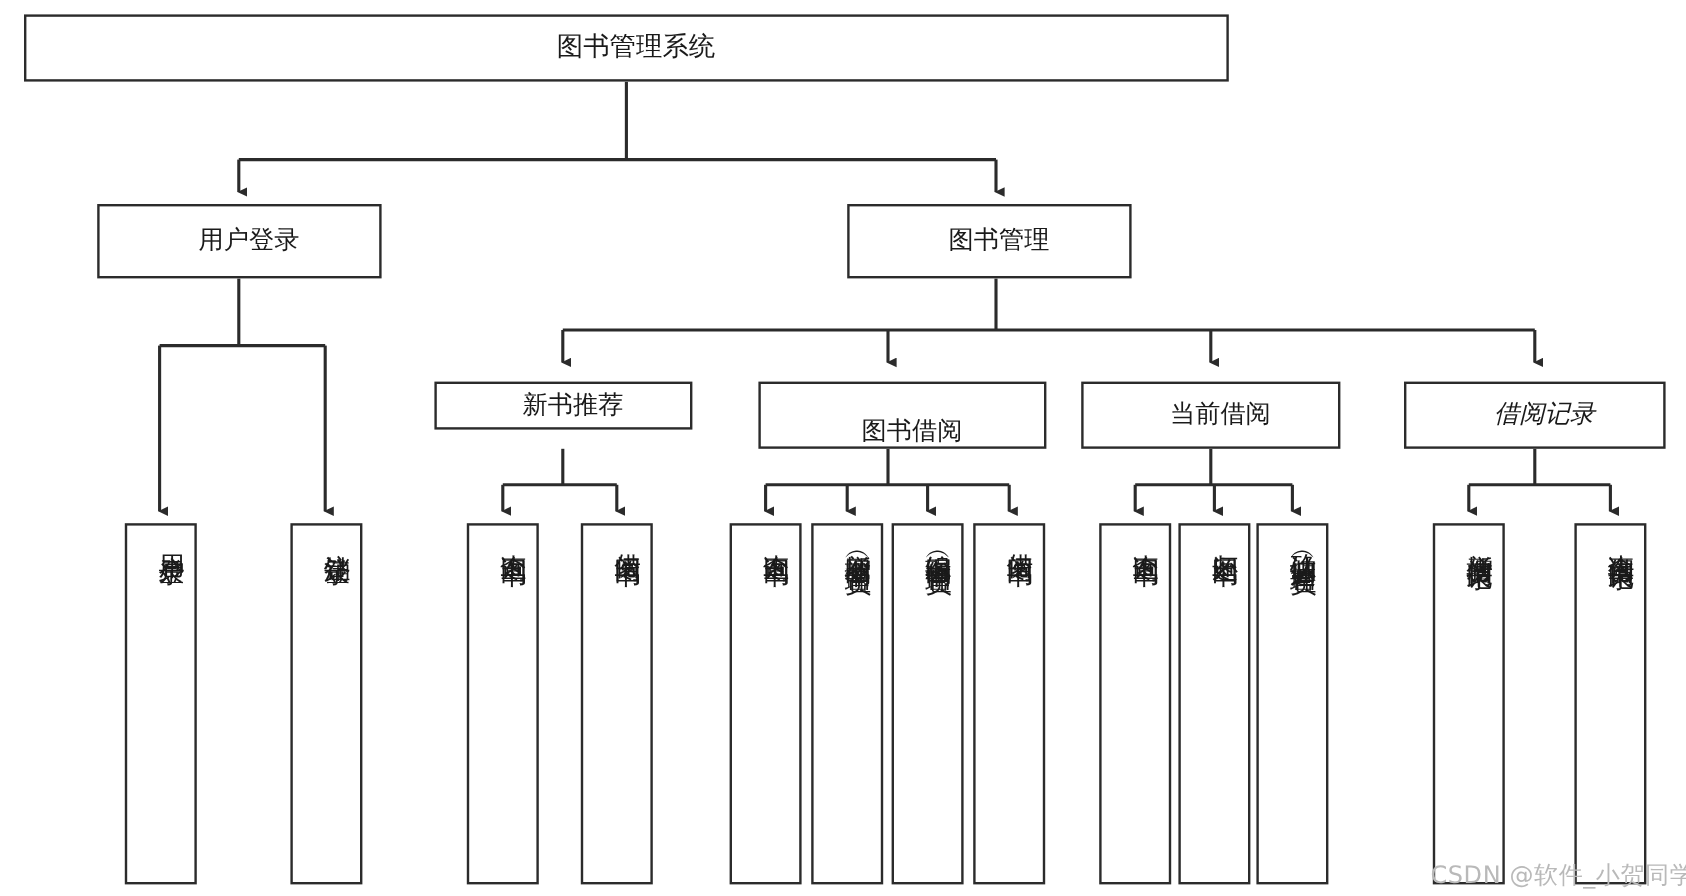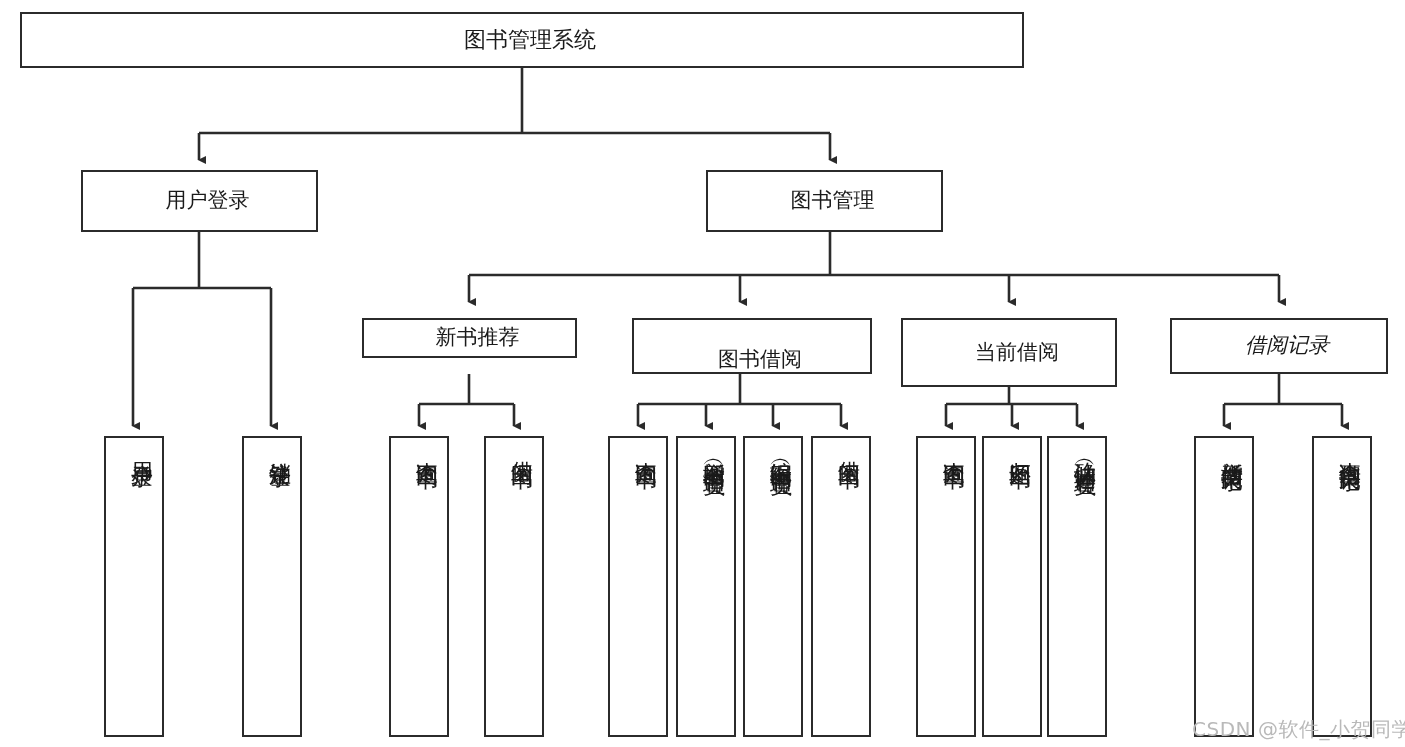--- a/index.html
+++ b/index.html
@@ -134,21 +134,21 @@
   <div class="node h" style="left:706px; top:170px; width:237px; height:62px;">
     <span class="label">图书管理</span>
   </div>
 
   <div class="node h" style="left:362px; top:318px; width:215px; height:40px;">
     <span class="label">新书推荐</span>
   </div>
   <div class="node h" style="left:632px; top:318px; width:240px; height:56px;align-items:flex-end;">
     <span class="label">图书借阅</span>
   </div>
-  <div class="node h" style="left:901px; top:318px; width:216px; height:69px;">
+  <div class="node h" style="left:901px; top:318px; width:216px; height:56px;">
     <span class="label">当前借阅</span>
   </div>
   <div class="node h" style="left:1170px; top:318px; width:218px; height:56px;font-style:italic;">
     <span class="label">借阅记录</span>
   </div>
 
   <div class="node v" style="left:104px; top:436px; width:60px; height:301px;">
     <span class="label">用户登录</span>
   </div>
   <div class="node v" style="left:242px; top:436px; width:60px; height:301px;">

